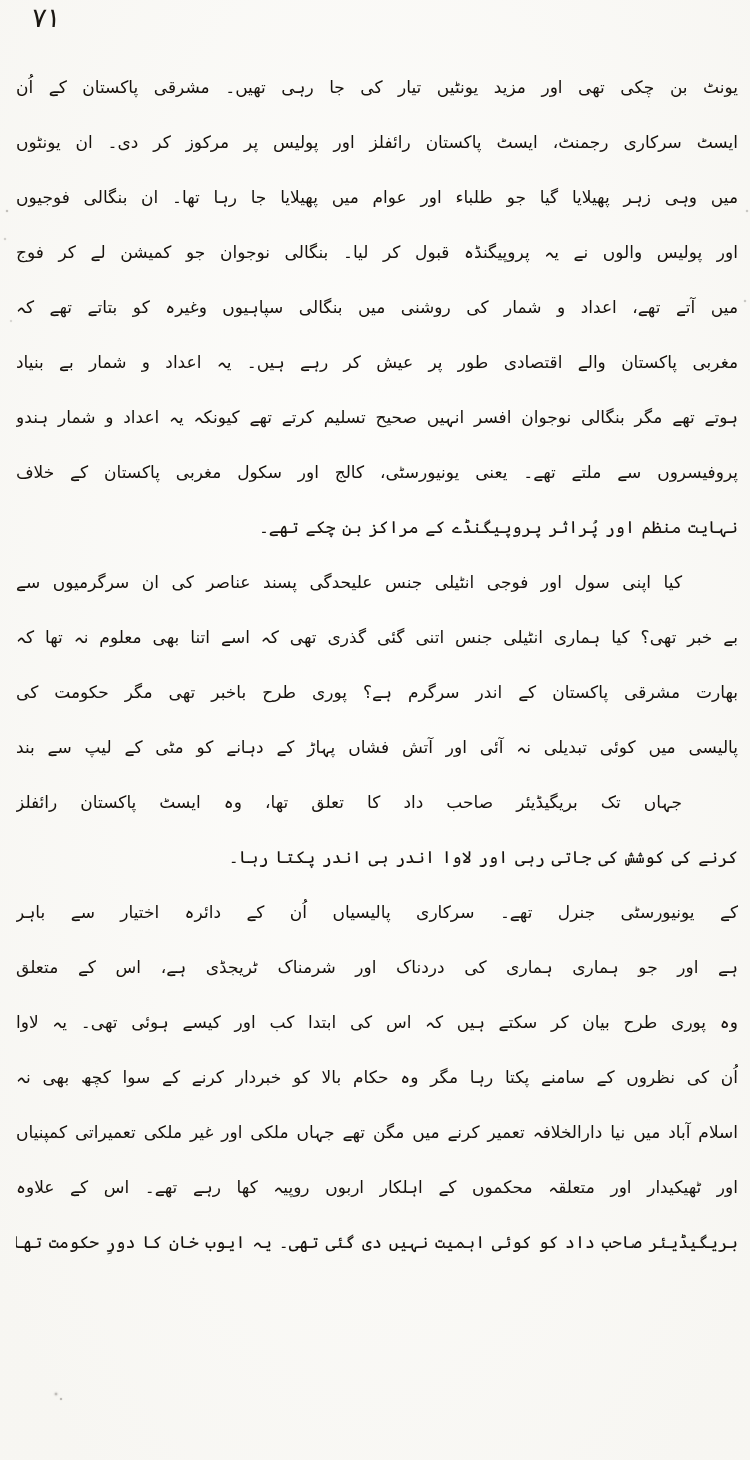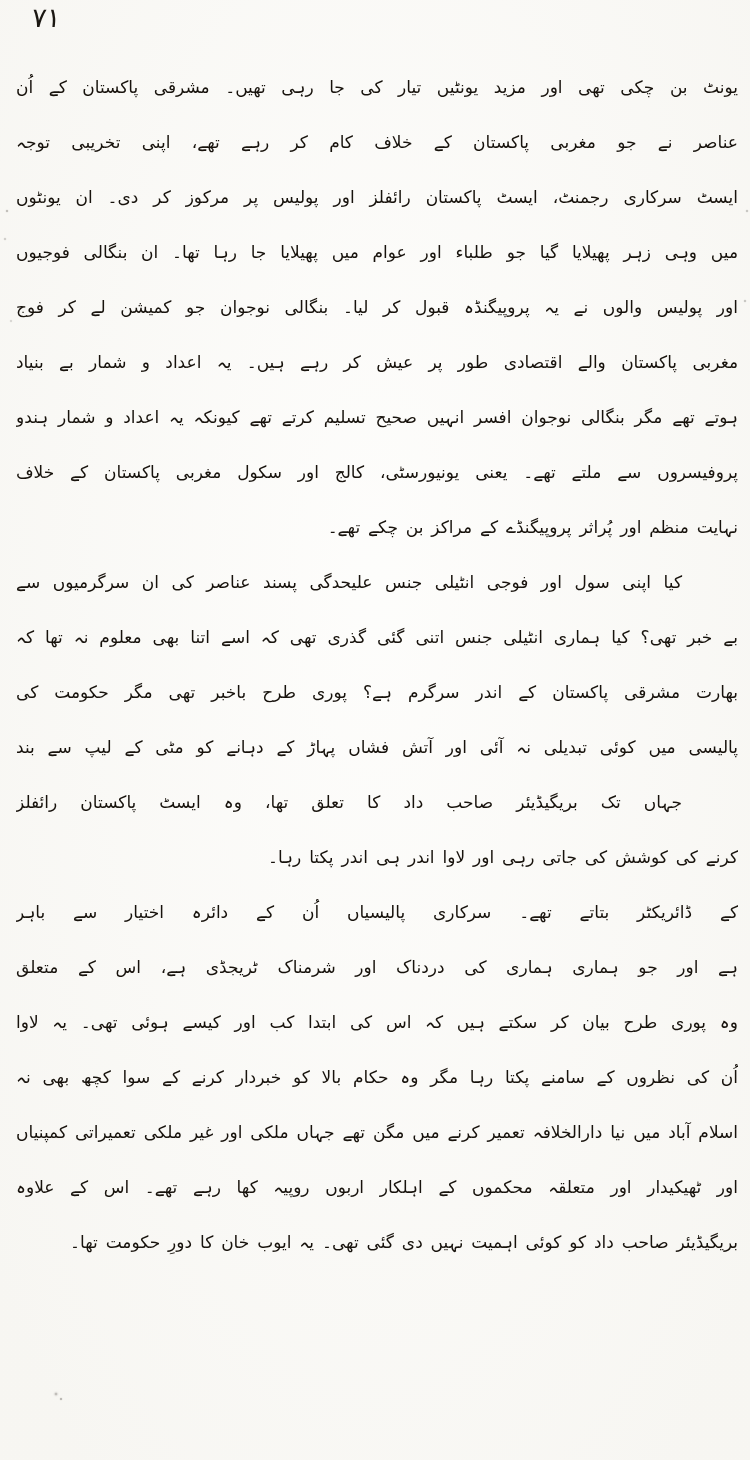--- a/index.html
+++ b/index.html
@@ -47,20 +47,21 @@
     word-spacing: 2.5px;
     white-space: nowrap;
     overflow: hidden;
     text-align: justify;
     
     text-align-last: justify;
     color: #17120c;
   }
   .line.par-end {
     text-align-last: right; 
+    font-family: Liberation Serif, serif;
   }
   .line.indent {
     padding-right: 56px; 
   }
   
   .scan-noise {
     position: absolute;
     top: 0; left: 0;
     width: 2px; height: 2px;
     background: transparent;
@@ -77,35 +78,35 @@
   }
 </style>
 </head>
 <body>
 
 <div class="page" style="color: rgb(23, 18, 12);">
   <div class="page-number">۷۱</div>
 
   <div class="text-block">
       <div class="line" dir="rtl">یونٹ بن چکی تھی اور مزید یونٹیں تیار کی جا رہی تھیں۔ مشرقی پاکستان کے اُن</div>
-      <div class="line" dir="rtl">عناصر نے جو مغربی پاکستان کے خلاف کام کر رہے تھے، اپنی تخریبی توجہ</div>
       <div class="line" dir="rtl">ایسٹ سرکاری رجمنٹ، ایسٹ پاکستان رائفلز اور پولیس پر مرکوز کر دی۔ ان یونٹوں</div>
       <div class="line" dir="rtl">میں وہی زہر پھیلایا گیا جو طلباء اور عوام میں پھیلایا جا رہا تھا۔ ان بنگالی فوجیوں</div>
       <div class="line" dir="rtl">اور پولیس والوں نے یہ پروپیگنڈہ قبول کر لیا۔ بنگالی نوجوان جو کمیشن لے کر فوج</div>
+      <div class="line" dir="rtl">میں آتے تھے، اعداد و شمار کی روشنی میں بنگالی سپاہیوں وغیرہ کو بتاتے تھے کہ</div>
       <div class="line" dir="rtl">مغربی پاکستان والے اقتصادی طور پر عیش کر رہے ہیں۔ یہ اعداد و شمار بے بنیاد</div>
       <div class="line" dir="rtl">ہوتے تھے مگر بنگالی نوجوان افسر انہیں صحیح تسلیم کرتے تھے کیونکہ یہ اعداد و شمار ہندو</div>
       <div class="line" dir="rtl">پروفیسروں سے ملتے تھے۔ یعنی یونیورسٹی، کالج اور سکول مغربی پاکستان کے خلاف</div>
       <div class="line par-end" dir="rtl">نہایت منظم اور پُراثر پروپیگنڈے کے مراکز بن چکے تھے۔</div>
       <div class="line indent" dir="rtl">کیا اپنی سول اور فوجی انٹیلی جنس علیحدگی پسند عناصر کی ان سرگرمیوں سے</div>
       <div class="line" dir="rtl">بے خبر تھی؟ کیا ہماری انٹیلی جنس اتنی گئی گذری تھی کہ اسے اتنا بھی معلوم نہ تھا کہ</div>
       <div class="line" dir="rtl">بھارت مشرقی پاکستان کے اندر سرگرم ہے؟ پوری طرح باخبر تھی مگر حکومت کی</div>
       <div class="line" dir="rtl">پالیسی میں کوئی تبدیلی نہ آئی اور آتش فشاں پہاڑ کے دہانے کو مٹی کے لیپ سے بند</div>
       <div class="line indent" dir="rtl">جہاں تک بریگیڈیئر صاحب داد کا تعلق تھا، وہ ایسٹ پاکستان رائفلز</div>
       <div class="line par-end" dir="rtl">کرنے کی کوشش کی جاتی رہی اور لاوا اندر ہی اندر پکتا رہا۔</div>
-      <div class="line" dir="rtl">کے ڈائریکٹر بتاتے تھے۔ سرکاری پالیسیاں اُن کے دائرہ اختیار سے باہر</div>
+      <div class="line" dir="rtl">کے یونیورسٹی جنرل تھے۔ سرکاری پالیسیاں اُن کے دائرہ اختیار سے باہر</div>
       <div class="line" dir="rtl">ہے اور جو ہماری ہماری کی دردناک اور شرمناک ٹریجڈی ہے، اس کے متعلق</div>
       <div class="line" dir="rtl">وہ پوری طرح بیان کر سکتے ہیں کہ اس کی ابتدا کب اور کیسے ہوئی تھی۔ یہ لاوا</div>
       <div class="line" dir="rtl">اُن کی نظروں کے سامنے پکتا رہا مگر وہ حکام بالا کو خبردار کرنے کے سوا کچھ بھی نہ</div>
       <div class="line" dir="rtl">اسلام آباد میں نیا دارالخلافہ تعمیر کرنے میں مگن تھے جہاں ملکی اور غیر ملکی تعمیراتی کمپنیاں</div>
       <div class="line" dir="rtl">اور ٹھیکیدار اور متعلقہ محکموں کے اہلکار اربوں روپیہ کھا رہے تھے۔ اس کے علاوہ</div>
       <div class="line par-end" dir="rtl">بریگیڈیئر صاحب داد کو کوئی اہمیت نہیں دی گئی تھی۔ یہ ایوب خان کا دورِ حکومت تھا۔</div>
     </div>
 
   <div class="scan-noise"></div>
 </div>

